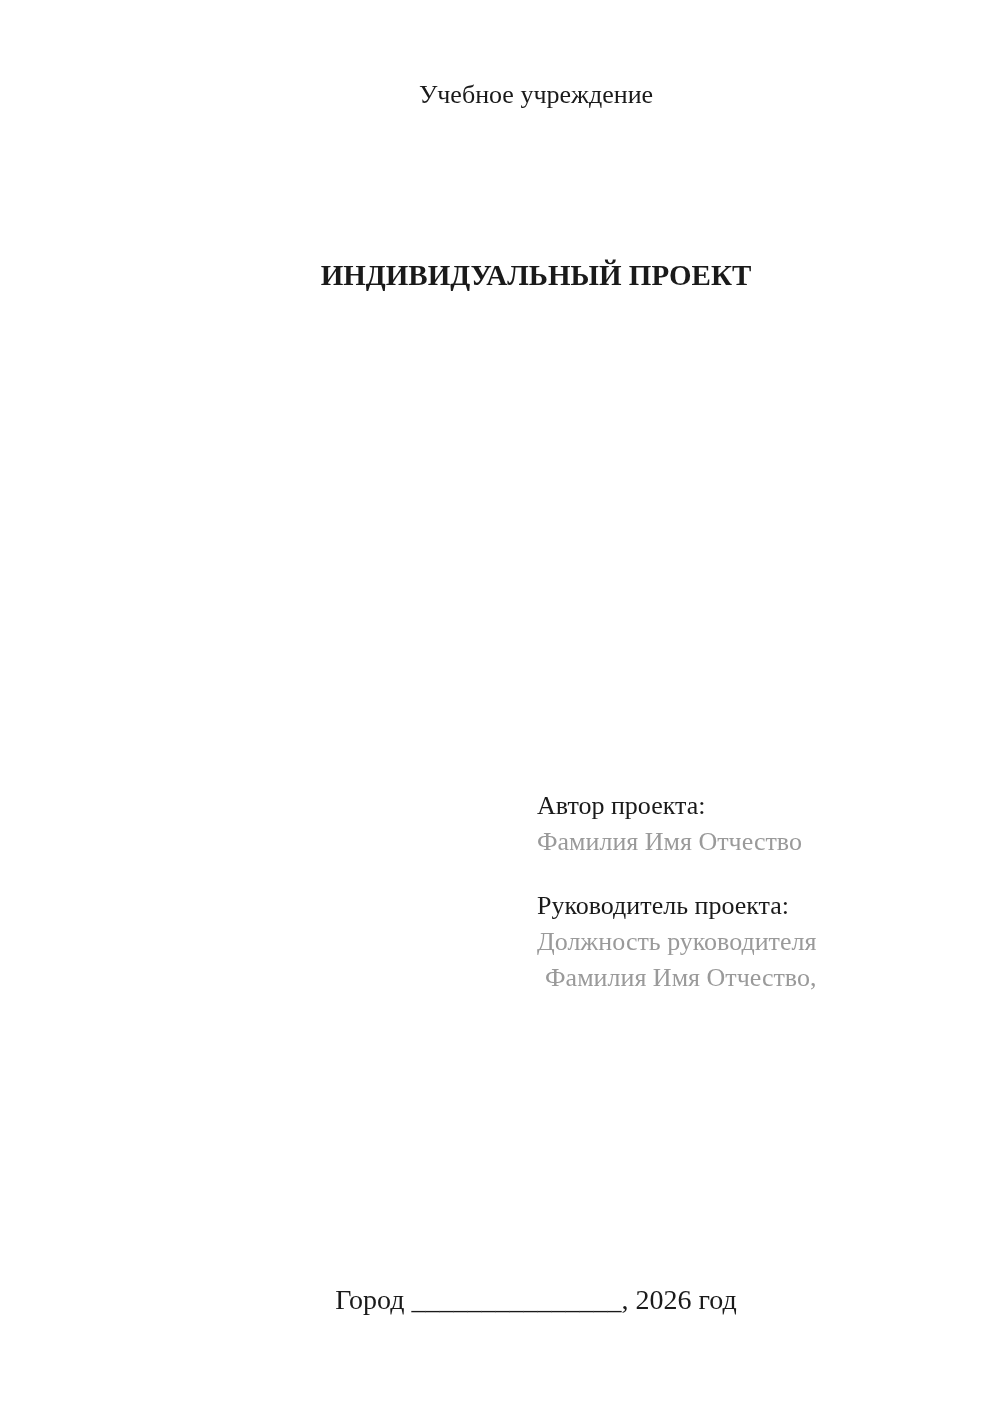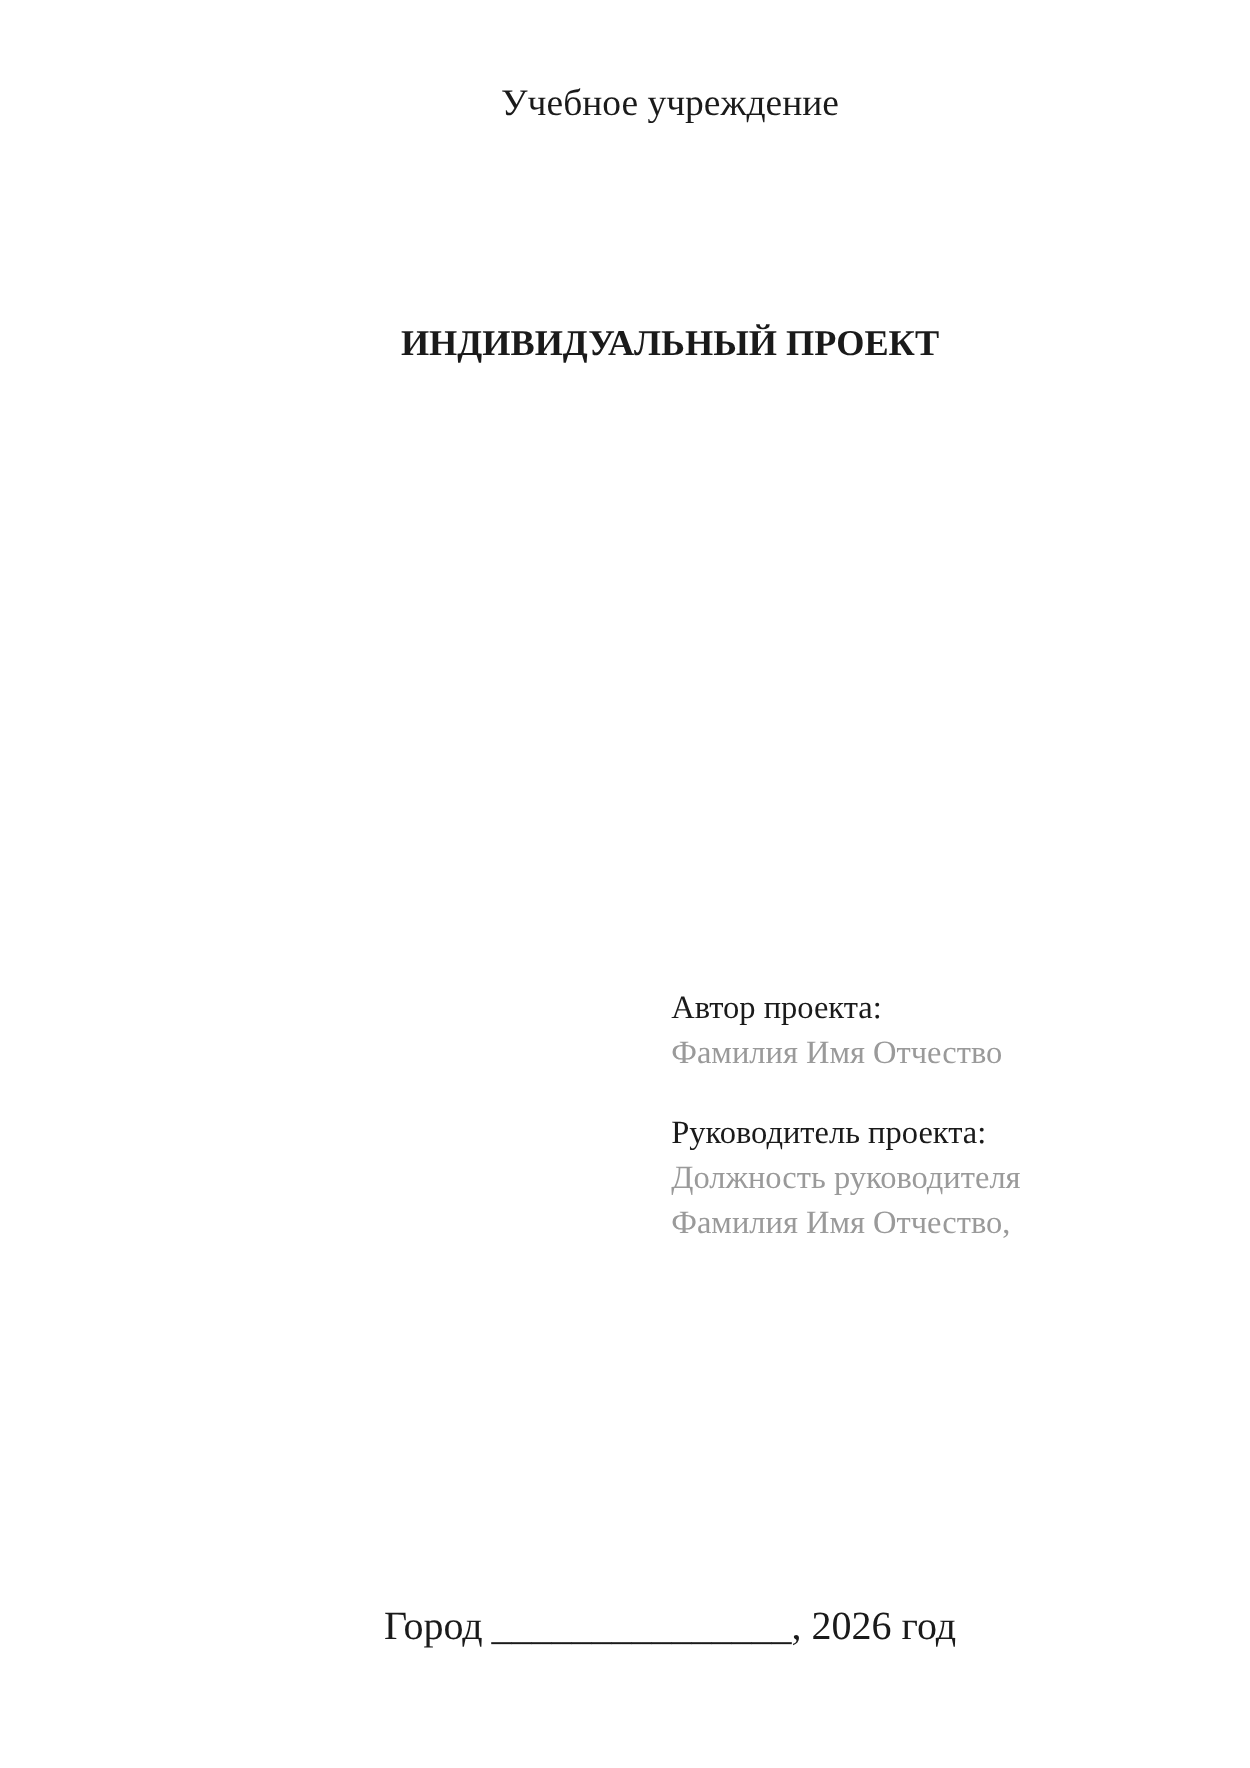--- a/index.html
+++ b/index.html
@@ -14,22 +14,22 @@
     overflow: hidden;
   }
   
   .centered-line {
     position: absolute;
     left: 143px;
     width: 786px;
     text-align: center;
   }
   .institution {
-    top: 68px;
-    font-size: 30px;
+    top: 80px;
+    font-size: 26px;
     line-height: 30px;
   }
   .doc-type {
     top: 260px;
     font-size: 29px;
     line-height: 30px;
     font-weight: bold;
   }
   .project-title {
     top: 432px;
@@ -39,24 +39,24 @@
   }
   .credit-block {
     position: absolute;
     left: 537px;
     font-size: 26px;
     line-height: 36px;
     text-align: left;
   }
   .author-block { top: 788px; }
   .supervisor-block { top: 888px; }
-  .placeholder-text { color: #9a9a9a; }
+  .placeholder-text { color: #9a9a9a; text-align: right; }
   .footer-line {
     top: 1284px;
-    font-size: 32px;
+    font-size: 28px;
     line-height: 32px;
   }
   .blank-line { margin-left: 7px; letter-spacing: 0; }
 </style>
 </head>
 <body>
 
 <div class="page">
 
   <div class="centered-line institution">Учебное учреждение</div>

